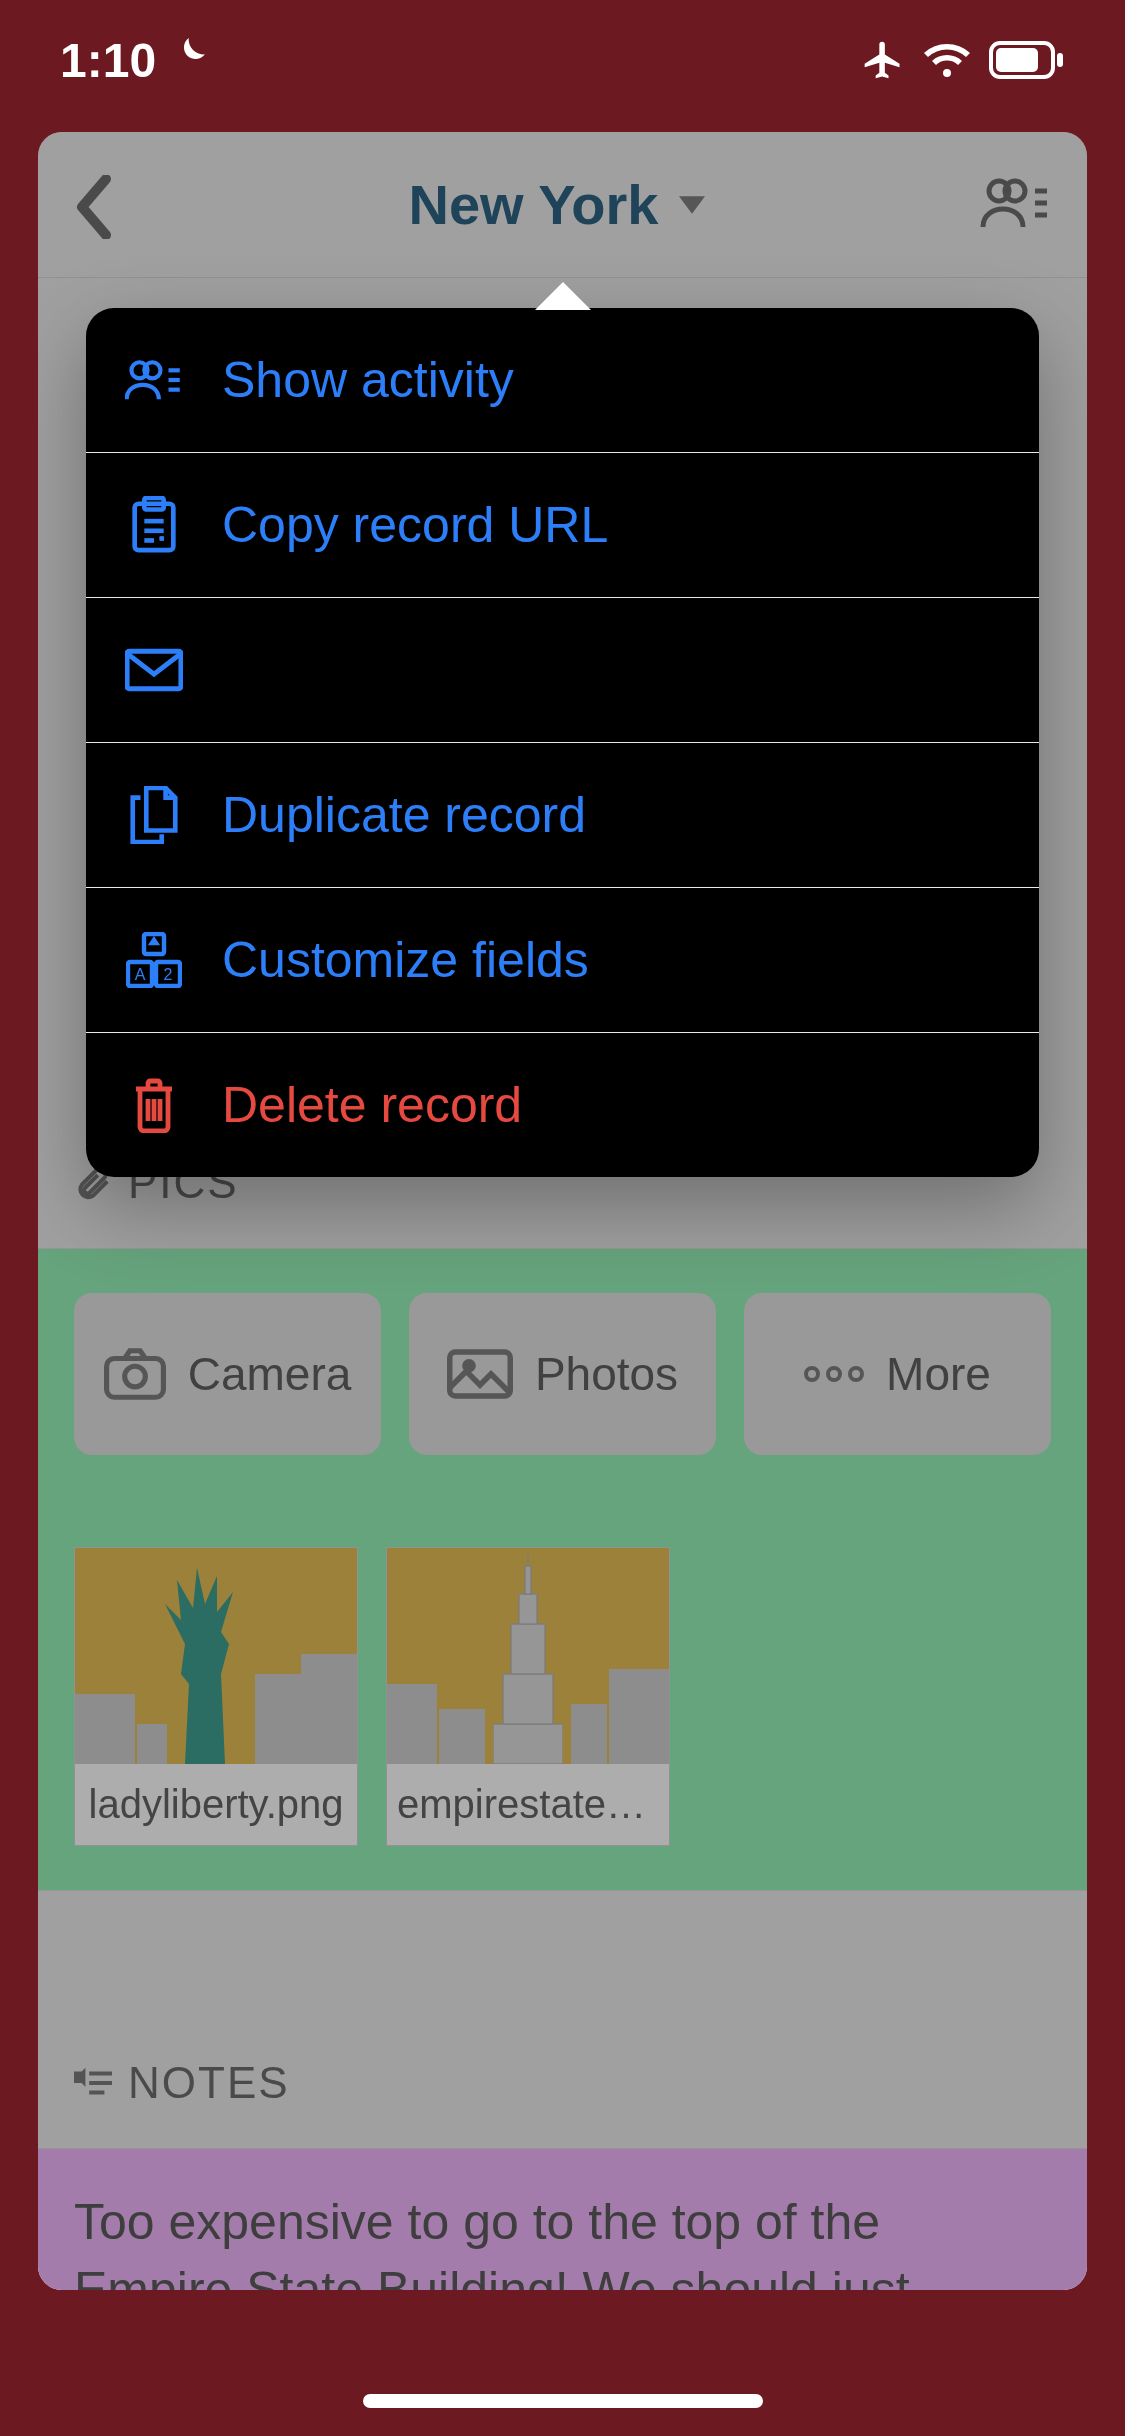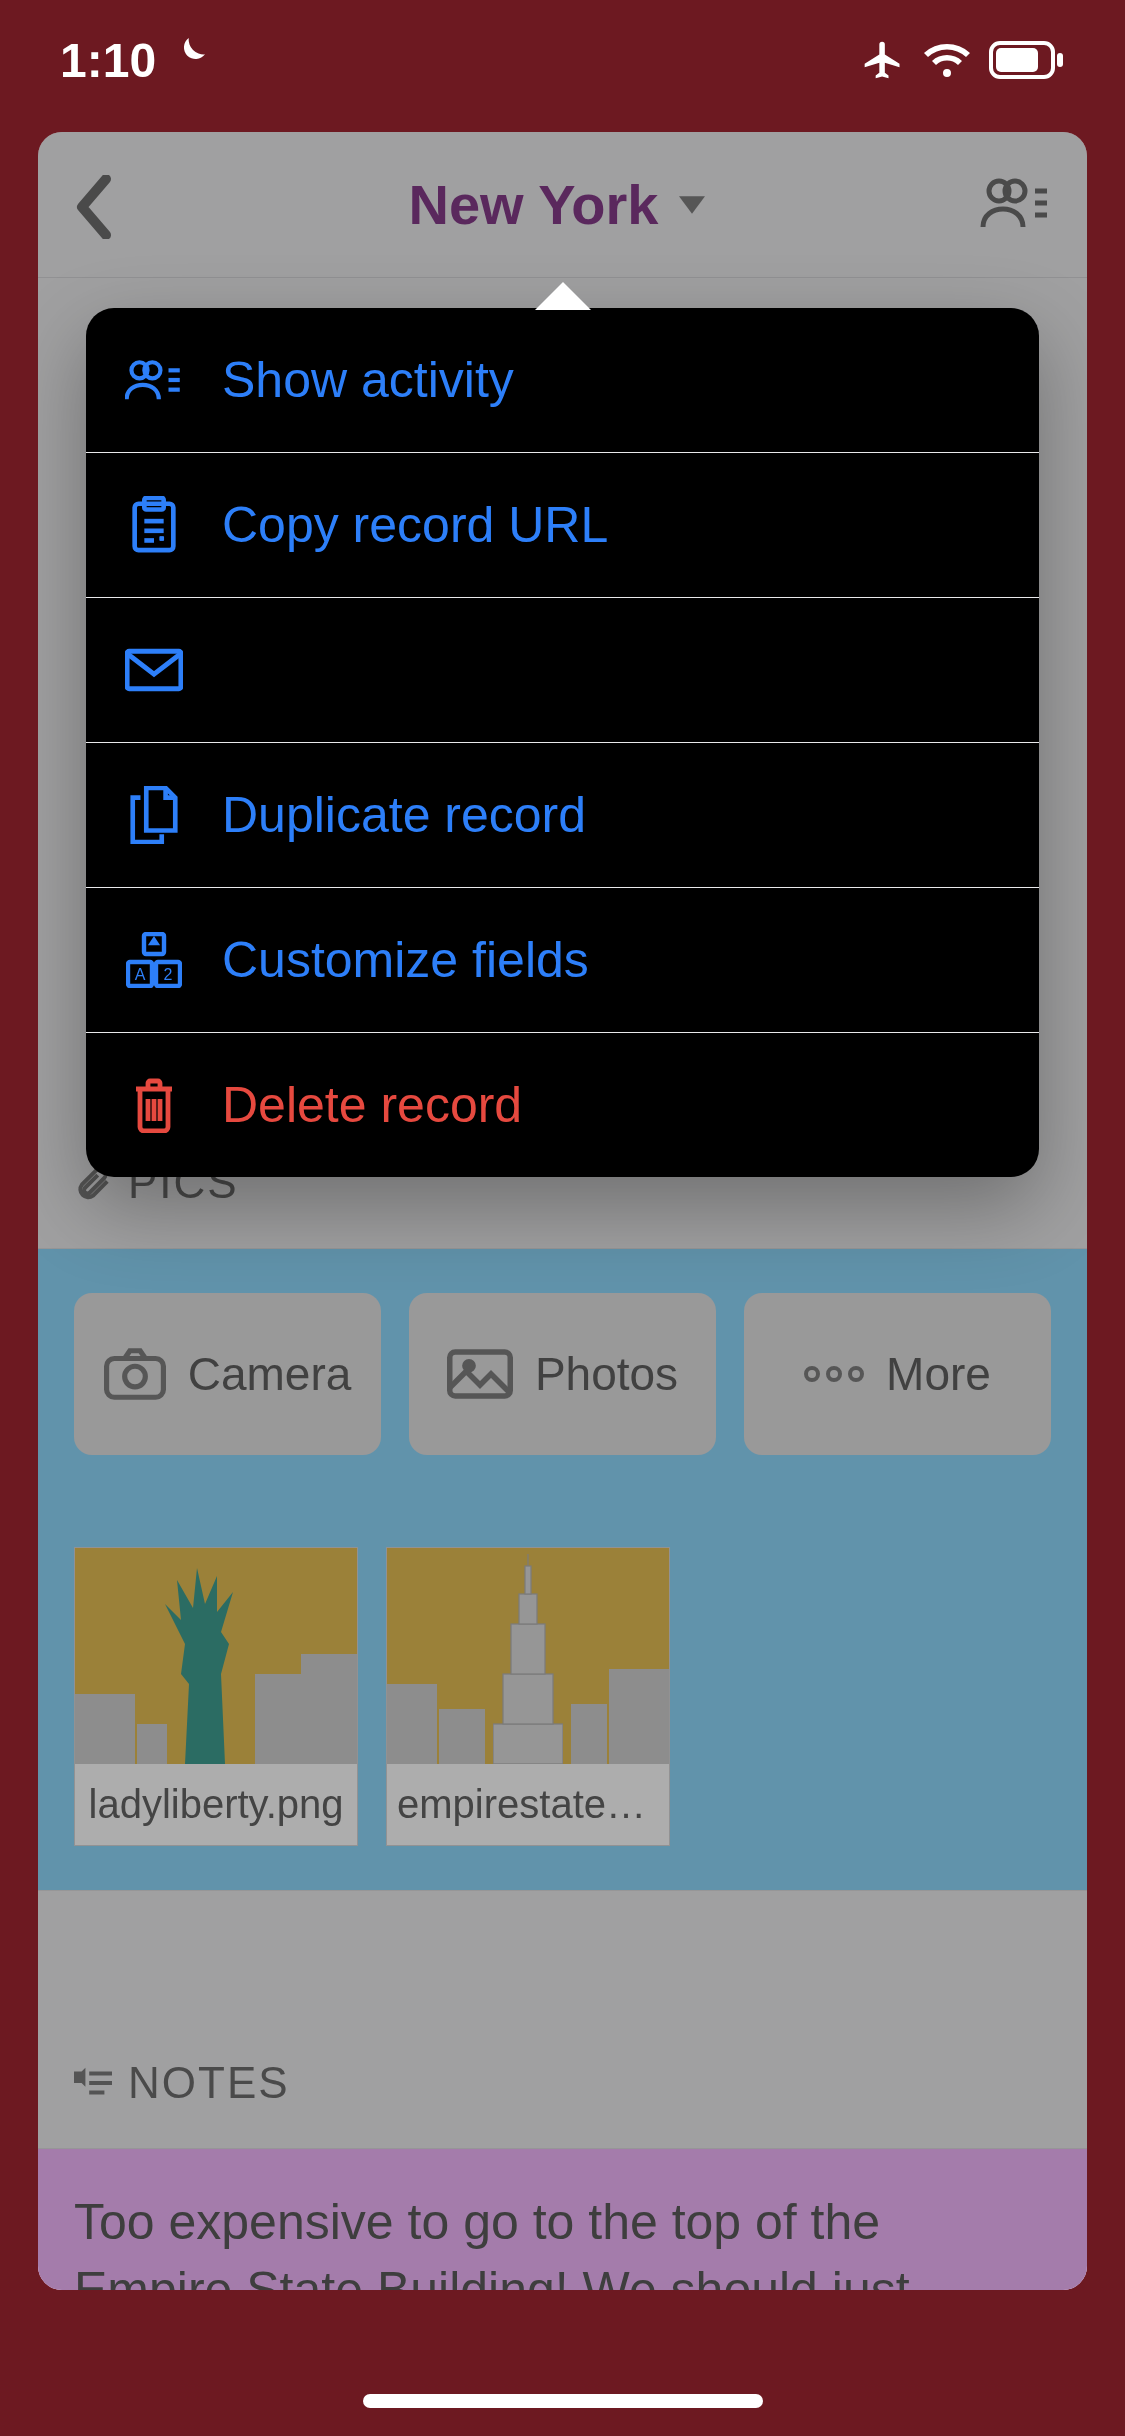--- a/index.html
+++ b/index.html
@@ -43,32 +43,32 @@
 .header {
   height: 146px;
   display: flex;
   align-items: center;
   justify-content: space-between;
   padding: 0 36px;
   border-bottom: 1px solid #cfcfd2;
 }
 .back-btn { width: 60px; height: 60px; color: #555; }
 .title-wrap { display: flex; align-items: center; gap: 20px; flex: 1; justify-content: center; }
-.title-text { font-size: 56px; font-weight: 700; color: #701a75; }
+.title-text { font-size: 56px; font-weight: 700; color: #0c4a6e; }
 .title-caret { color: #6a6a6a; }
 .share-btn { color: #555; }
 
 
 .content { position: absolute; top: 146px; left: 0; right: 0; bottom: 0; }
 
 
 .pics-section { position: absolute; top: 880px; left: 0; right: 0; }
 .section-heading { display: flex; align-items: center; gap: 16px; padding: 0 36px 40px 36px; font-size: 44px; color: #555; letter-spacing: 2px; }
 .section-heading svg { color: #666; }
-.pics-body { background: #7dd3fc; border-top: 1px solid #d8d8da; border-bottom: 1px solid #d8d8da; padding: 44px 36px; }
+.pics-body { background: #86efac; border-top: 1px solid #d8d8da; border-bottom: 1px solid #d8d8da; padding: 44px 36px; }
 .action-row { display: flex; gap: 28px; }
 .action-btn {
   flex: 1;
   height: 162px;
   background: #dcdcdd;
   border-radius: 18px;
   display: flex;
   align-items: center;
   justify-content: center;
   gap: 22px;

